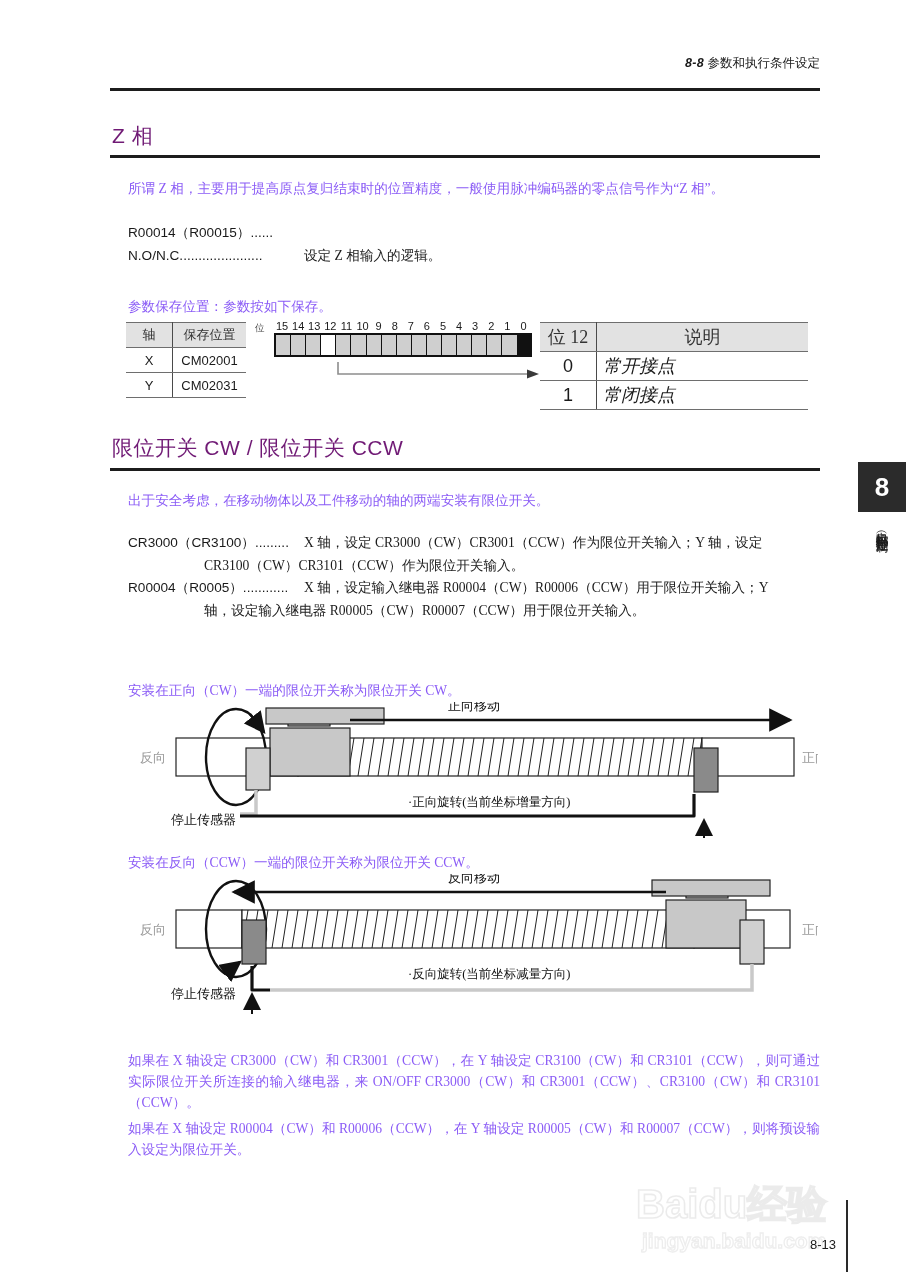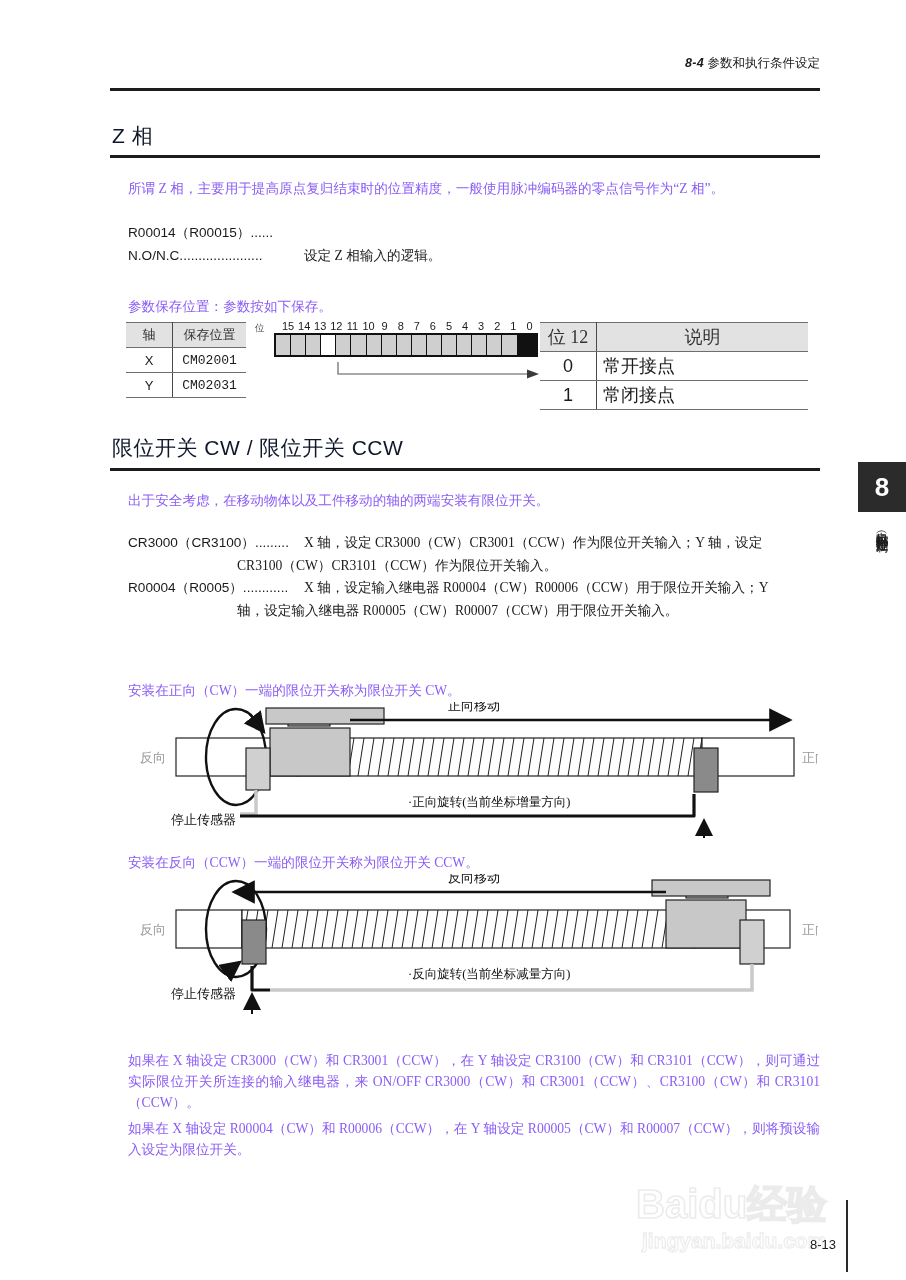--- a/index.html
+++ b/index.html
@@ -20,59 +20,59 @@
   .runhead .txt{font-family:"Liberation Serif",serif;}
   .rule-top{
     position:absolute;left:110px;top:88px;width:710px;height:3px;
     background:#1c1c1c;
   }
 
   
   .sec-title{
     position:absolute;left:112px;
     font-family:"Liberation Sans","DejaVu Sans",sans-serif;
-    font-size:21px;letter-spacing:.5px;color:#0f172a;
+    font-size:21px;letter-spacing:.5px;color:#701a75;
   }
   .sec-rule{position:absolute;left:110px;width:710px;height:3px;background:#1c1c1c;}
 
   
   .p{
     position:absolute;font-size:13.6px;line-height:21px;color:#8b5cf6;
   }
   .mono{font-family:"Liberation Sans","DejaVu Sans",sans-serif;}
 
   .deflist{position:absolute;left:128px;width:692px;font-size:13.6px;line-height:22px;}
   .defrow{display:flex;align-items:center;margin-bottom:1px;}
   .defkey{
     flex:0 0 176px;
     font-family:"Liberation Sans","DejaVu Sans",sans-serif;
     white-space:nowrap;overflow:hidden;
   }
   .defval{flex:1 1 auto;text-align:justify;}
-  .defcont{margin-left:109px;text-align:justify;}
+  .defcont{margin-left:76px;text-align:justify;}
 
   
   .axis-tab{position:absolute;left:126px;top:322px;width:120px;
     border-collapse:collapse;font-size:13px;}
   .axis-tab td,.axis-tab th{
     border-top:1px solid #6e6e6e;border-bottom:1px solid #6e6e6e;
     padding:2px 5px;height:20px;text-align:center;font-weight:normal;
   }
   .axis-tab .c1{width:36px;border-right:1.6px solid #4a4a4a;}
   .axis-tab thead td{background:#e2e2e2;color:#333;}
-  .axis-tab tbody td{font-family:Liberation Mono, monospace;font-size:13px;}
+  .axis-tab tbody td{font-family:Liberation Sans, sans-serif;font-size:13px;}
   .axis-tab tbody td.c1{font-family:"Liberation Sans",sans-serif;}
 
   
   .bitwrap{position:absolute;left:256px;top:320px;}
   .bitlabel{
     position:absolute;left:-1px;top:2px;font-size:9.5px;color:#444;
   }
   .bitnums{
-    display:flex;margin-left:24px;font-size:11px;
+    display:flex;margin-left:18px;font-size:11px;
     font-family:"Liberation Sans","DejaVu Sans",sans-serif;
   }
   .bitnums span{width:16.1px;text-align:center;}
   .bitcells{
     display:flex;margin-left:18px;margin-top:1px;
     border:2px solid #111;background:#111;
   }
   .bitcells i{
     display:block;width:14.1px;height:20px;background:#cfcfcf;
     border-right:1px solid #111;font-style:normal;
@@ -86,21 +86,21 @@
   .desc-tab{position:absolute;left:540px;top:322px;width:268px;
     border-collapse:collapse;font-size:18px;}
   .desc-tab td{
     border-top:1px solid #6e6e6e;border-bottom:1px solid #6e6e6e;
     padding:2px 6px;height:20px;font-weight:normal;
   }
   .desc-tab .k{width:44px;text-align:center;border-right:1.6px solid #4a4a4a;}
   .desc-tab thead td{background:#e2e2e2;color:#333;text-align:center;}
   .desc-tab thead td.k{text-align:center;}
   .desc-tab tbody .k{font-family:"Liberation Sans","DejaVu Sans",sans-serif;}
-  .desc-tab tbody .v{}
+  .desc-tab tbody .v{font-style:italic;}
 
   
   .sidetab{position:absolute;left:858px;top:462px;}
   .sidetab .box{
     width:48px;height:50px;background:#2b2b2b;color:#fff;
     display:flex;align-items:center;justify-content:center;
     font-family:"Liberation Sans","DejaVu Sans",sans-serif;
     font-size:26px;font-weight:bold;
   }
   .sidetab .vtxt{
@@ -121,21 +121,21 @@
 
   
   .wm{position:absolute;left:636px;top:1178px;width:260px;height:86px;opacity:.5;}
 </style>
 </head>
 <body>
 
 <div class="page">
 
   <div class="runhead">
-    <span class="num">8-4</span>
+    <span class="num">8-8</span>
     <span class="txt">参数和执行条件设定</span>
   </div>
   <div class="rule-top"></div>
 
   <div class="sec-title" style="top:122px">Z 相</div>
   <div class="sec-rule" style="top:155px"></div>
 
   <div class="p" style="left:128px;top:178px;width:692px">所谓 Z 相，主要用于提高原点复归结束时的位置精度，一般使用脉冲编码器的零点信号作为“Z 相”。</div>
 
   <div class="deflist" style="top:222px">

